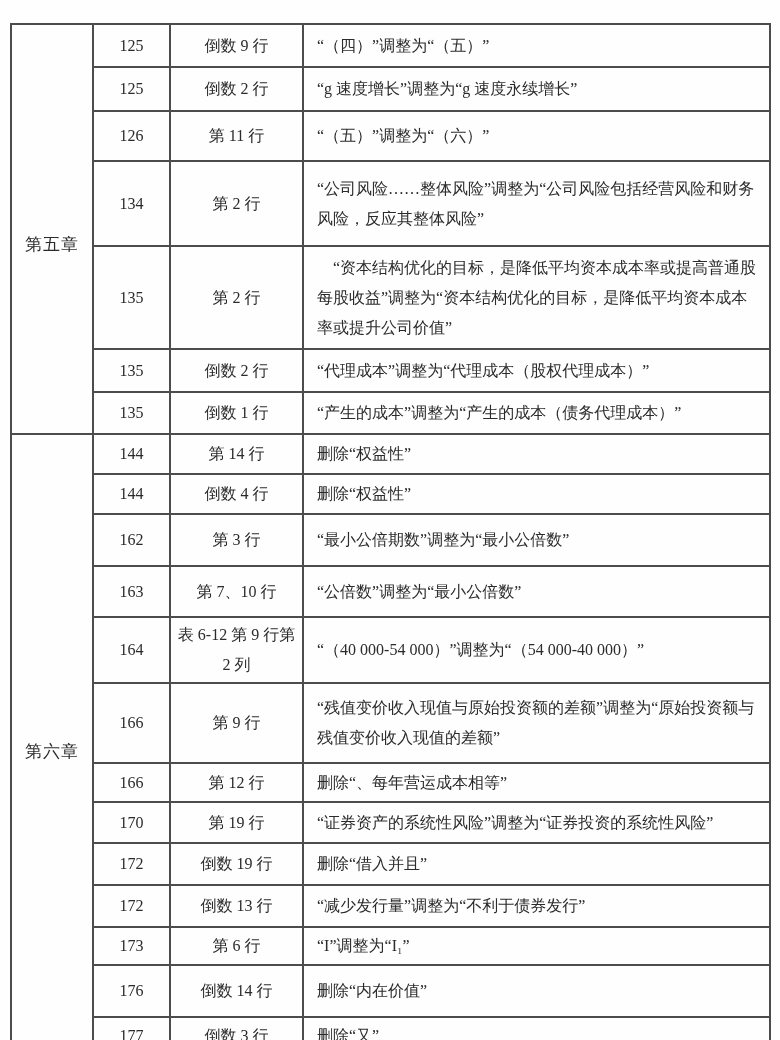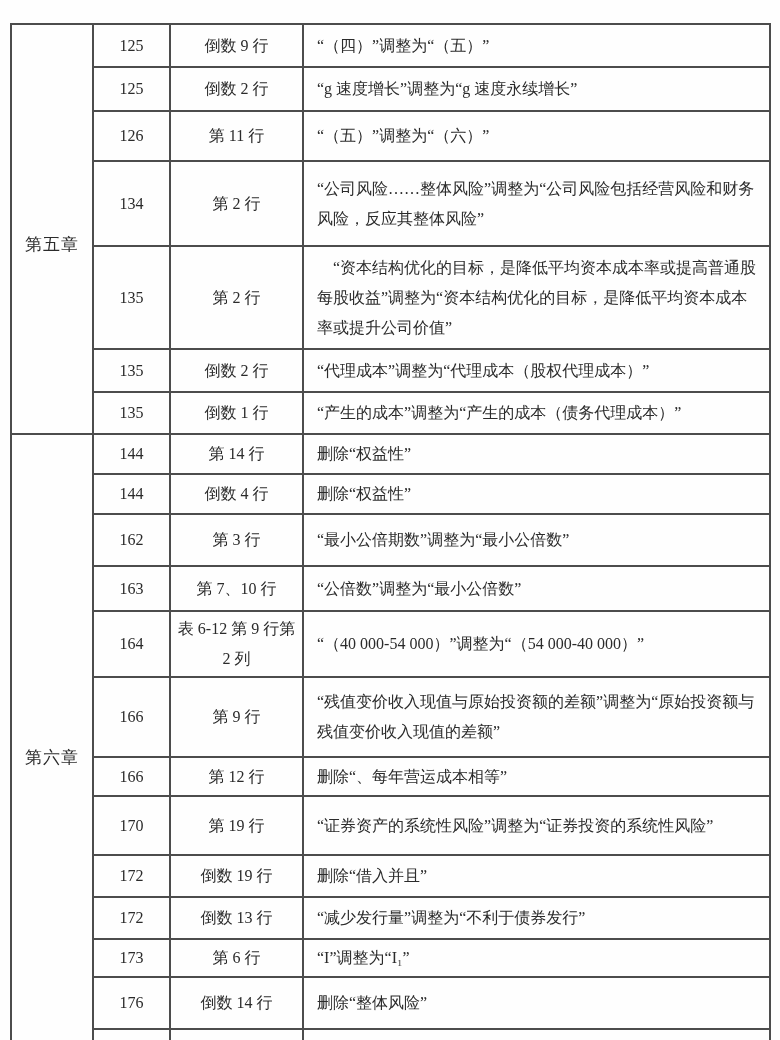--- a/index.html
+++ b/index.html
@@ -115,41 +115,41 @@
       <tr style="height:40px">
         <td class="page-no">144</td>
         <td class="loc">倒数 4 行</td>
         <td class="desc">删除“权益性”</td>
       </tr>
       <tr style="height:52px">
         <td class="page-no">162</td>
         <td class="loc">第 3 行</td>
         <td class="desc">“最小公倍期数”调整为“最小公倍数”</td>
       </tr>
-      <tr style="height:45px">
+      <tr style="height:51px">
         <td class="page-no">163</td>
         <td class="loc">第 7、10 行</td>
         <td class="desc">“公倍数”调整为“最小公倍数”</td>
       </tr>
       <tr style="height:61px">
         <td class="page-no">164</td>
         <td class="loc">表 6-12 第 9 行第 2 列</td>
         <td class="desc">“（40 000-54 000）”调整为“（54 000-40 000）”</td>
       </tr>
       <tr style="height:80px">
         <td class="page-no">166</td>
         <td class="loc">第 9 行</td>
         <td class="desc">“残值变价收入现值与原始投资额的差额”调整为“原始投资额与残值变价收入现值的差额”</td>
       </tr>
       <tr style="height:39px">
         <td class="page-no">166</td>
         <td class="loc">第 12 行</td>
         <td class="desc">删除“、每年营运成本相等”</td>
       </tr>
-      <tr style="height:59px">
+      <tr style="height:41px">
         <td class="page-no">170</td>
         <td class="loc">第 19 行</td>
         <td class="desc">“证券资产的系统性风险”调整为“证券投资的系统性风险”</td>
       </tr>
       <tr style="height:42px">
         <td class="page-no">172</td>
         <td class="loc">倒数 19 行</td>
         <td class="desc">删除“借入并且”</td>
       </tr>
       <tr style="height:42px">
@@ -158,21 +158,21 @@
         <td class="desc">“减少发行量”调整为“不利于债券发行”</td>
       </tr>
       <tr style="height:25px">
         <td class="page-no">173</td>
         <td class="loc">第 6 行</td>
         <td class="desc">“I”调整为“I₁”</td>
       </tr>
       <tr style="height:52px">
         <td class="page-no">176</td>
         <td class="loc">倒数 14 行</td>
-        <td class="desc">删除“整体风险”</td>
+        <td class="desc">删除“内在价值”</td>
       </tr>
       <tr style="height:37px">
         <td class="page-no">177</td>
         <td class="loc">倒数 3 行</td>
         <td class="desc">删除“又”</td>
       </tr>
     </tbody>
   </table>
 </div>
 

